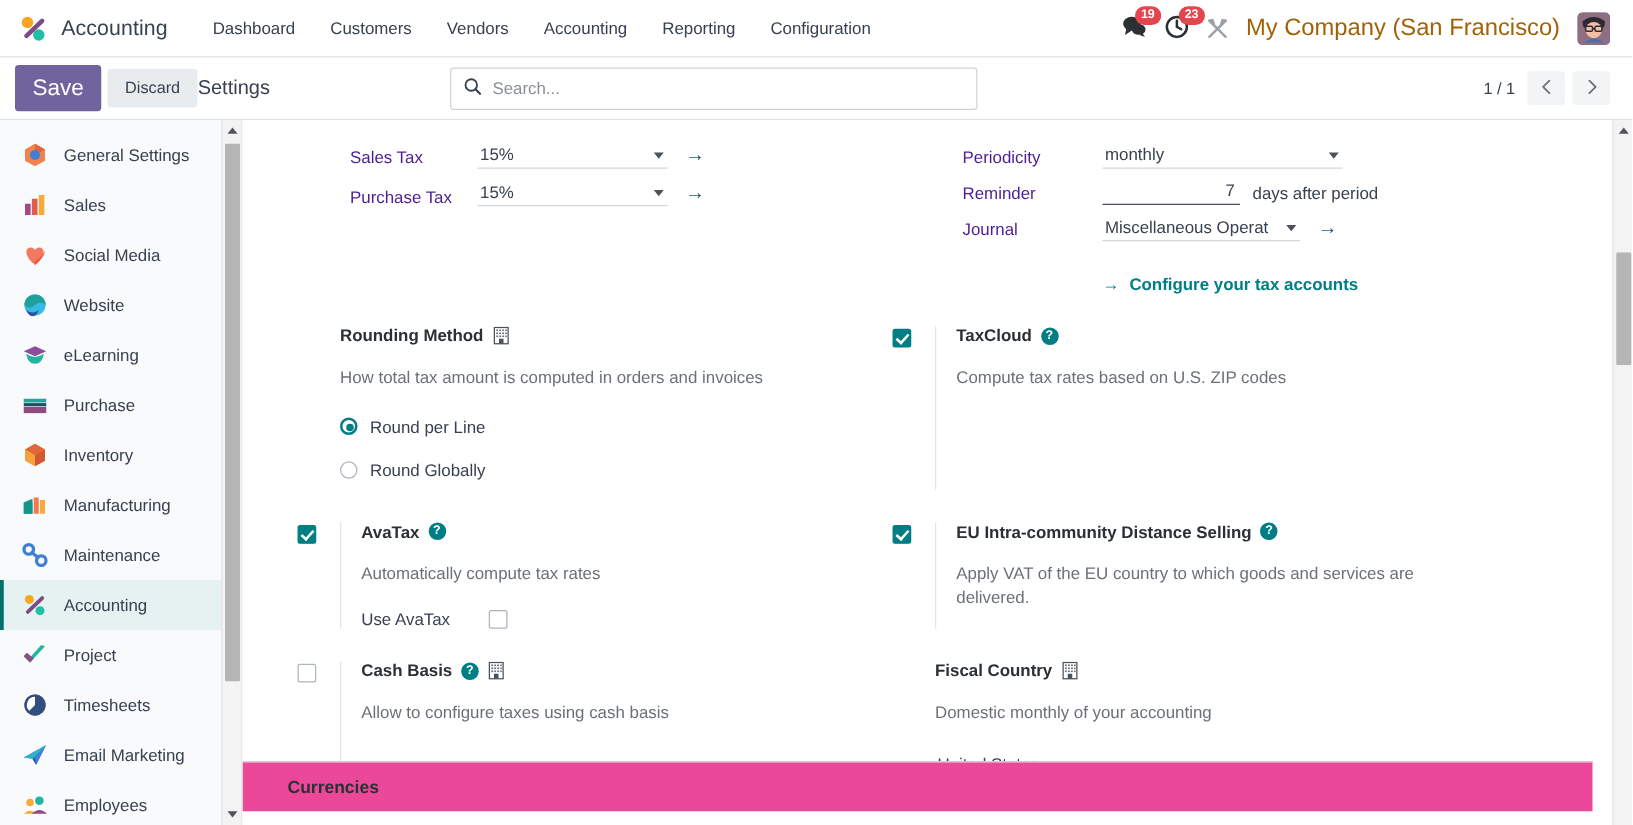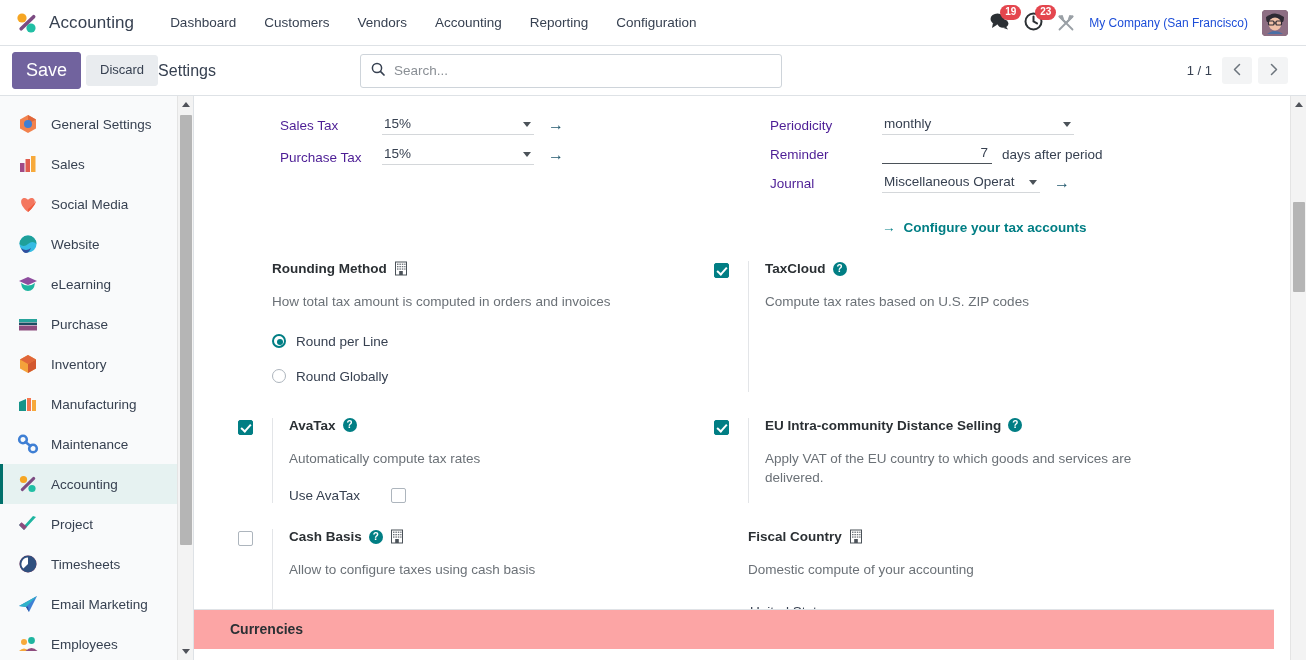--- a/index.html
+++ b/index.html
@@ -32,21 +32,21 @@
   }
   .nav-right { margin-left: auto; display: flex; align-items: center; gap: 14px; padding-right: 4px;}
   .icon-badge-wrap { position: relative; display: flex; align-items: center; cursor: pointer; }
   .badge {
     position: absolute; top: -7px; left: 11px;
     background: #e4464e; color: #fff;
     font-size: 10px; line-height: 1;
     padding: 2px 5px 3px; border-radius: 9px;
     font-weight: bold; min-width: 17px; text-align: center;
   }
-  .company-name { font-size: 12px; color: #1d4ed8; cursor: pointer; white-space: nowrap; }
+  .company-name { font-size: 19px; color: #a16207; cursor: pointer; white-space: nowrap; }
   .avatar {
     width: 26px; height: 26px; border-radius: 4px; overflow: hidden;
     background: #6b4a5e; cursor: pointer; position: relative; display:block;
   }
 
   
   .control-panel {
     height: 50px; width: 100%;
     background: #ffffff;
     border-bottom: 1px solid #dee2e6;
@@ -223,21 +223,21 @@
     content: ""; position: absolute; left: 3px; top: 3px;
     width: 6px; height: 6px; border-radius: 50%; background: #017e84;
   }
   .radio-label { font-size: 13.5px; color: #374151; }
 
   .sub-row { display: flex; align-items: center; margin-top: 20px; }
   .sub-label { font-size: 13.5px; color: #374151; width: 102px; }
 
   
   .section-header {
-    background: #fca5a5; border-top: 1px solid #dfe2e6;
+    background: #ec4899; border-top: 1px solid #dfe2e6;
     height: 40px; display: flex; align-items: center;
     padding-left: 36px; font-weight: bold; font-size: 14px; color: #2b3034;
     position: absolute; left: 0; right: 16px; bottom: 0;
   }
 
   
   .page-scroll {
     position: absolute; right: 0; top: 0; width: 16px; height: 564px;
     background: #f3f3f3; border-left: 1px solid #e4e4e4;
   }
@@ -706,21 +706,21 @@
                           <rect x="10.2" y="5" width="1.3" height="1.3"></rect>
                         <rect x="3" y="7.4" width="1.5" height="1.3"></rect>
                           <rect x="5.4" y="7.4" width="1.5" height="1.3"></rect>
                           <rect x="7.8" y="7.4" width="1.5" height="1.3"></rect>
                           <rect x="10.2" y="7.4" width="1.3" height="1.3"></rect>
                       </g>
                       <rect x="5.2" y="10" width="3.6" height="4" fill="#4b5259"></rect>
                     </svg>
                   </span>
                 </div>
-                <div class="si-desc">Domestic compute of your accounting</div>
+                <div class="si-desc">Domestic monthly of your accounting</div>
                 <div class="fake-select fs-w4" style="margin-top:22px;">
                   <span class="sel-text">United States</span>
                   <span class="caret"></span>
                 </div>
               </div>
             </div>
 
           </div>
 
           <div class="section-header">

